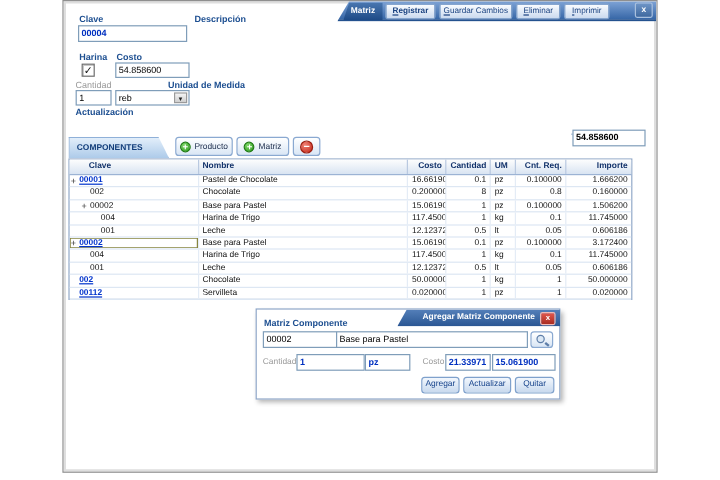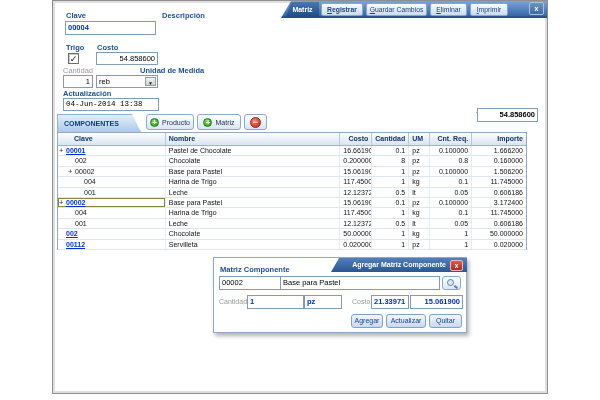--- a/index.html
+++ b/index.html
@@ -24,21 +24,21 @@
   .strip-close { position:absolute; top:2px; width:15px; height:13px;
                  background:linear-gradient(#6e94c6,#3f699f); border:1px solid #a9c0de; border-radius:2px;
                  color:#fff; font-size:7px; line-height:11px; text-align:center; font-weight:bold; }
 
   
   .lbl { position:absolute; font-size:7.5px; font-weight:bold; color:#1d4f91; white-space:nowrap; }
   .lbl-gray { position:absolute; font-size:7.5px; color:#9a9a9a; white-space:nowrap; }
   .inp { position:absolute; background:#fff; border:1px solid #7f9db9; font-size:7.5px;
          line-height:11px; padding:0 2px; white-space:nowrap; overflow:hidden; }
   .blue-bold { color:#0030c0; font-weight:bold; }
-  .num-right { text-align:right; }
+  .num-right { text-align:left; }
   .checkbox { position:absolute; width:11px; height:11px; background:#fff; border:1px solid #6e6e6e;
               box-shadow:inset 1px 1px 0 #c9c9c9; font-size:9px; line-height:10px; text-align:center; color:#111; }
   .combo-arrow { position:absolute; right:1px; top:1px; bottom:1px; width:11px;
                  background:linear-gradient(#f4f4f4,#cfcfcf); border:1px solid #9a9a9a;
                  font-size:5px; line-height:10px; text-align:center; color:#222; }
   .mono { font-family:"Liberation Mono", monospace; font-size:7.5px; }
   .textarea { position:absolute; background:#fff; border:1px solid #7f9db9; font-size:7.5px;
               padding:2px 3px; color:#111; }
 
   
@@ -105,37 +105,36 @@
   <div class="tab-active" style="left:286px; width:33px;">Matriz</div>
   <div class="strip-btn" style="left:321px; width:42px; font-weight:bold;"><u>R</u>egistrar</div>
   <div class="strip-btn" style="left:366px; width:61px;"><u>G</u>uardar Cambios</div>
   <div class="strip-btn" style="left:430px; width:37px;"><u>E</u>liminar</div>
   <div class="strip-btn" style="left:470px; width:38px;"><u>I</u>mprimir</div>
   <div class="strip-close" style="left:529px;">x</div>
 
   <div class="lbl" style="left:66px; top:11px;">Clave</div>
   <div class="inp blue-bold" style="left:65px; top:21px; width:91px; height:14px;">00004</div>
 
-  <div class="lbl" style="left:66px; top:43px;">Trigo</div>
+  <div class="lbl" style="left:66px; top:43px;">Harina</div>
   <div class="checkbox" style="left:68px; top:53px;">✓</div>
 
   <div class="lbl" style="left:97px; top:43px;">Costo</div>
   <div class="inp num-right" style="left:96px; top:52px; width:62px; height:13px;">54.858600</div>
 
   <div class="lbl-gray" style="left:63px; top:66px;">Cantidad</div>
   <div class="inp num-right" style="left:63px; top:75px; width:30px; height:13px;">1</div>
 
   <div class="lbl" style="left:96px; top:66px;margin-left:44px;">Unidad de Medida</div>
   <div class="inp" style="left:96px; top:75px; width:62px; height:13px; padding-right:13px;">
     <span>reb</span>
     <span class="combo-arrow">▼</span>
   </div>
 
   <div class="lbl" style="left:63px; top:89px;text-align:center;">Actualización</div>
-  <div class="inp mono" style="left:63px; top:98px; width:96px; height:13px;">04-Jun-2014 13:38</div>
 
   <div class="lbl" style="left:162px; top:11px;">Descripción</div>
 
   <div class="lbl" style="left:452px; top:110px; font-weight:normal;margin-left:24px;">Total</div>
   <div class="inp num-right" style="left:477px; top:108px; width:61px; height:14px; font-weight:bold;">54.858600</div>
 
   <div class="comp-tab">COMPONENTES</div>
   <div class="tool-btn" style="left:146px; width:48px;">
     <span class="icon-circle icon-green">+</span>
     <span>Producto</span>

